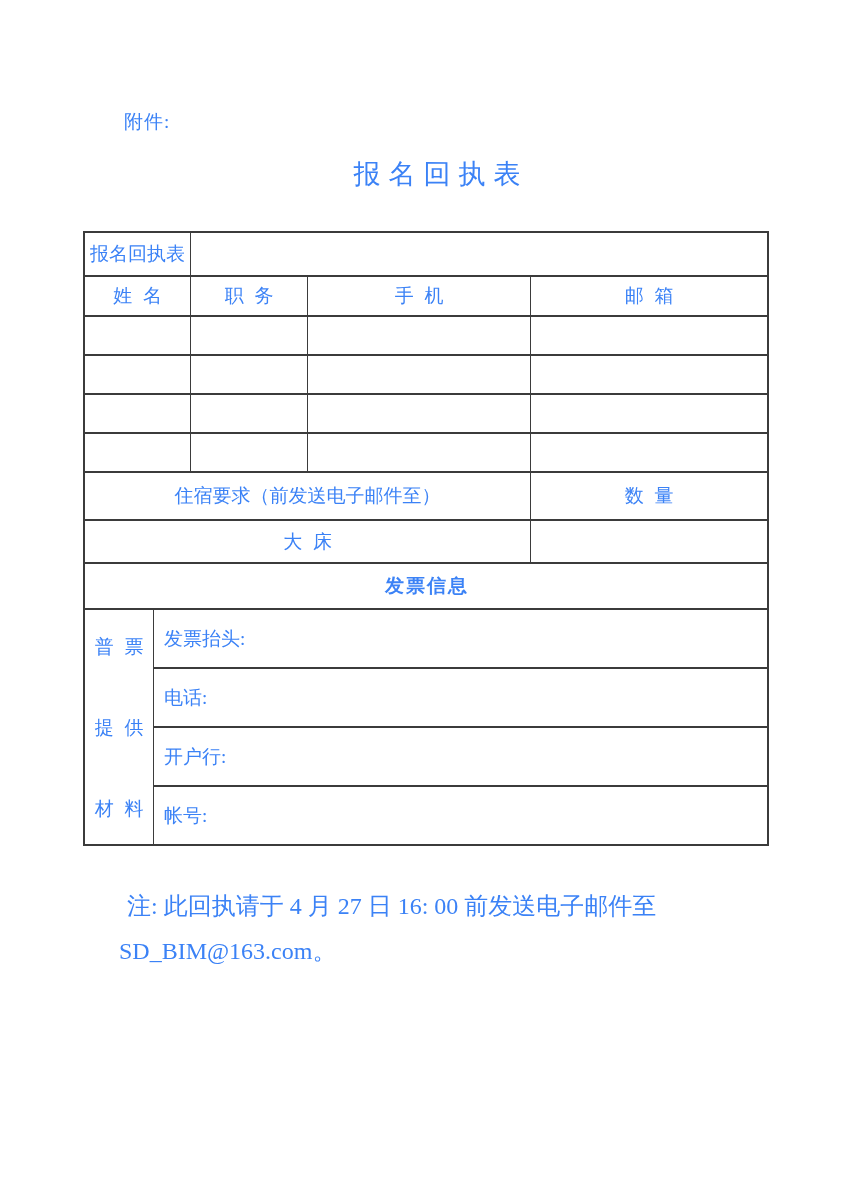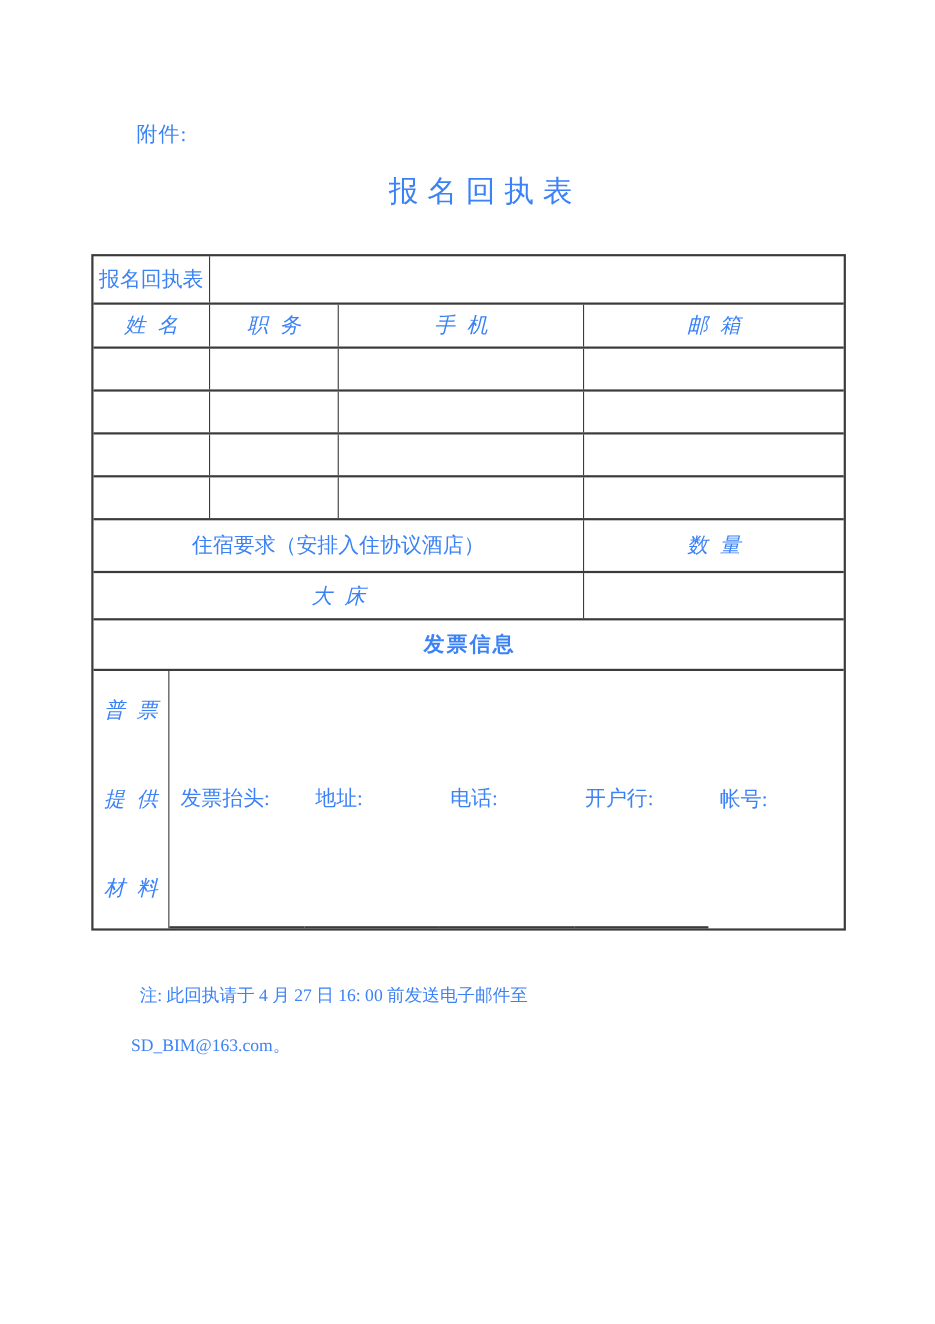--- a/index.html
+++ b/index.html
@@ -26,32 +26,32 @@
   .row:last-child { border-bottom:none; }
   .cell {
     box-sizing:border-box; border-right:1px solid #3b3b3b;
     display:flex; align-items:center; justify-content:center;
     overflow:hidden;
   }
   .cell.last { border-right:none; }
   .w1 { width:106px; } .w2 { width:117px; } .w3 { width:223px;text-align:center; }
   .wm { width:446px; } .ws { width:69px; }
   .grow { flex:1; }
-  .sp { word-spacing:6px;font-style:italic; }
+  .sp { word-spacing:6px; }
   .bold { font-weight:700; letter-spacing:2px; text-indent:2px; }
   .side-label {
     flex-direction:column; line-height:43px; text-align:center;gap:38px;
   }
-  .inv-col { flex:1; display:flex; flex-direction:row;justify-content:flex-end; }
+  .inv-col { flex:1; display:flex; flex-direction:column; }
   .inv-row {
     flex:1; display:flex; align-items:center; padding-left:10px;
     box-sizing:border-box; border-bottom:2px solid #3b3b3b;
   }
   .inv-row:last-child { border-bottom:none; }
-  .note { position:absolute; left:119px; top:894px; font-size:16px; }
+  .note { position:absolute; left:119px; top:894px; font-size:24px; }
   .note p { margin:0; line-height:24px; }
   .note .l1 { padding-left:8px; }
   .note .l2 { margin-top:21px; }
 </style>
 </head>
 <body>
 
 <div class="page">
 
   <div class="attachment">附件:</div>
@@ -91,21 +91,21 @@
       <div class="cell grow last"></div>
     </div>
     <div class="row" style="height:39px">
       <div class="cell w1"></div>
       <div class="cell w2"></div>
       <div class="cell w3"></div>
       <div class="cell grow last"></div>
     </div>
 
     <div class="row" style="height:48px">
-      <div class="cell wm">住宿要求（安排入住协议酒店）</div>
+      <div class="cell wm">住宿要求（前发送电子邮件至）</div>
       <div class="cell grow sp last">数 量</div>
     </div>
 
 
     <div class="row" style="height:43px">
       <div class="cell wm sp">大 床</div>
       <div class="cell grow last"></div>
     </div>
 
     <div class="row" style="height:46px">
@@ -116,23 +116,20 @@
       <div class="cell ws side-label sp">
         <div>普 票</div>
         <div>提 供</div>
         <div>材 料</div>
       </div>
       <div class="inv-col">
         <div class="inv-row">
           <span>发票抬头:</span>
         </div>
         <div class="inv-row">
-          <span>地址:</span>
-        </div>
-        <div class="inv-row">
           <span>电话:</span>
         </div>
         <div class="inv-row">
           <span>开户行:</span>
         </div>
         <div class="inv-row">
           <span>帐号:</span>
         </div>
       </div>
     </div>

